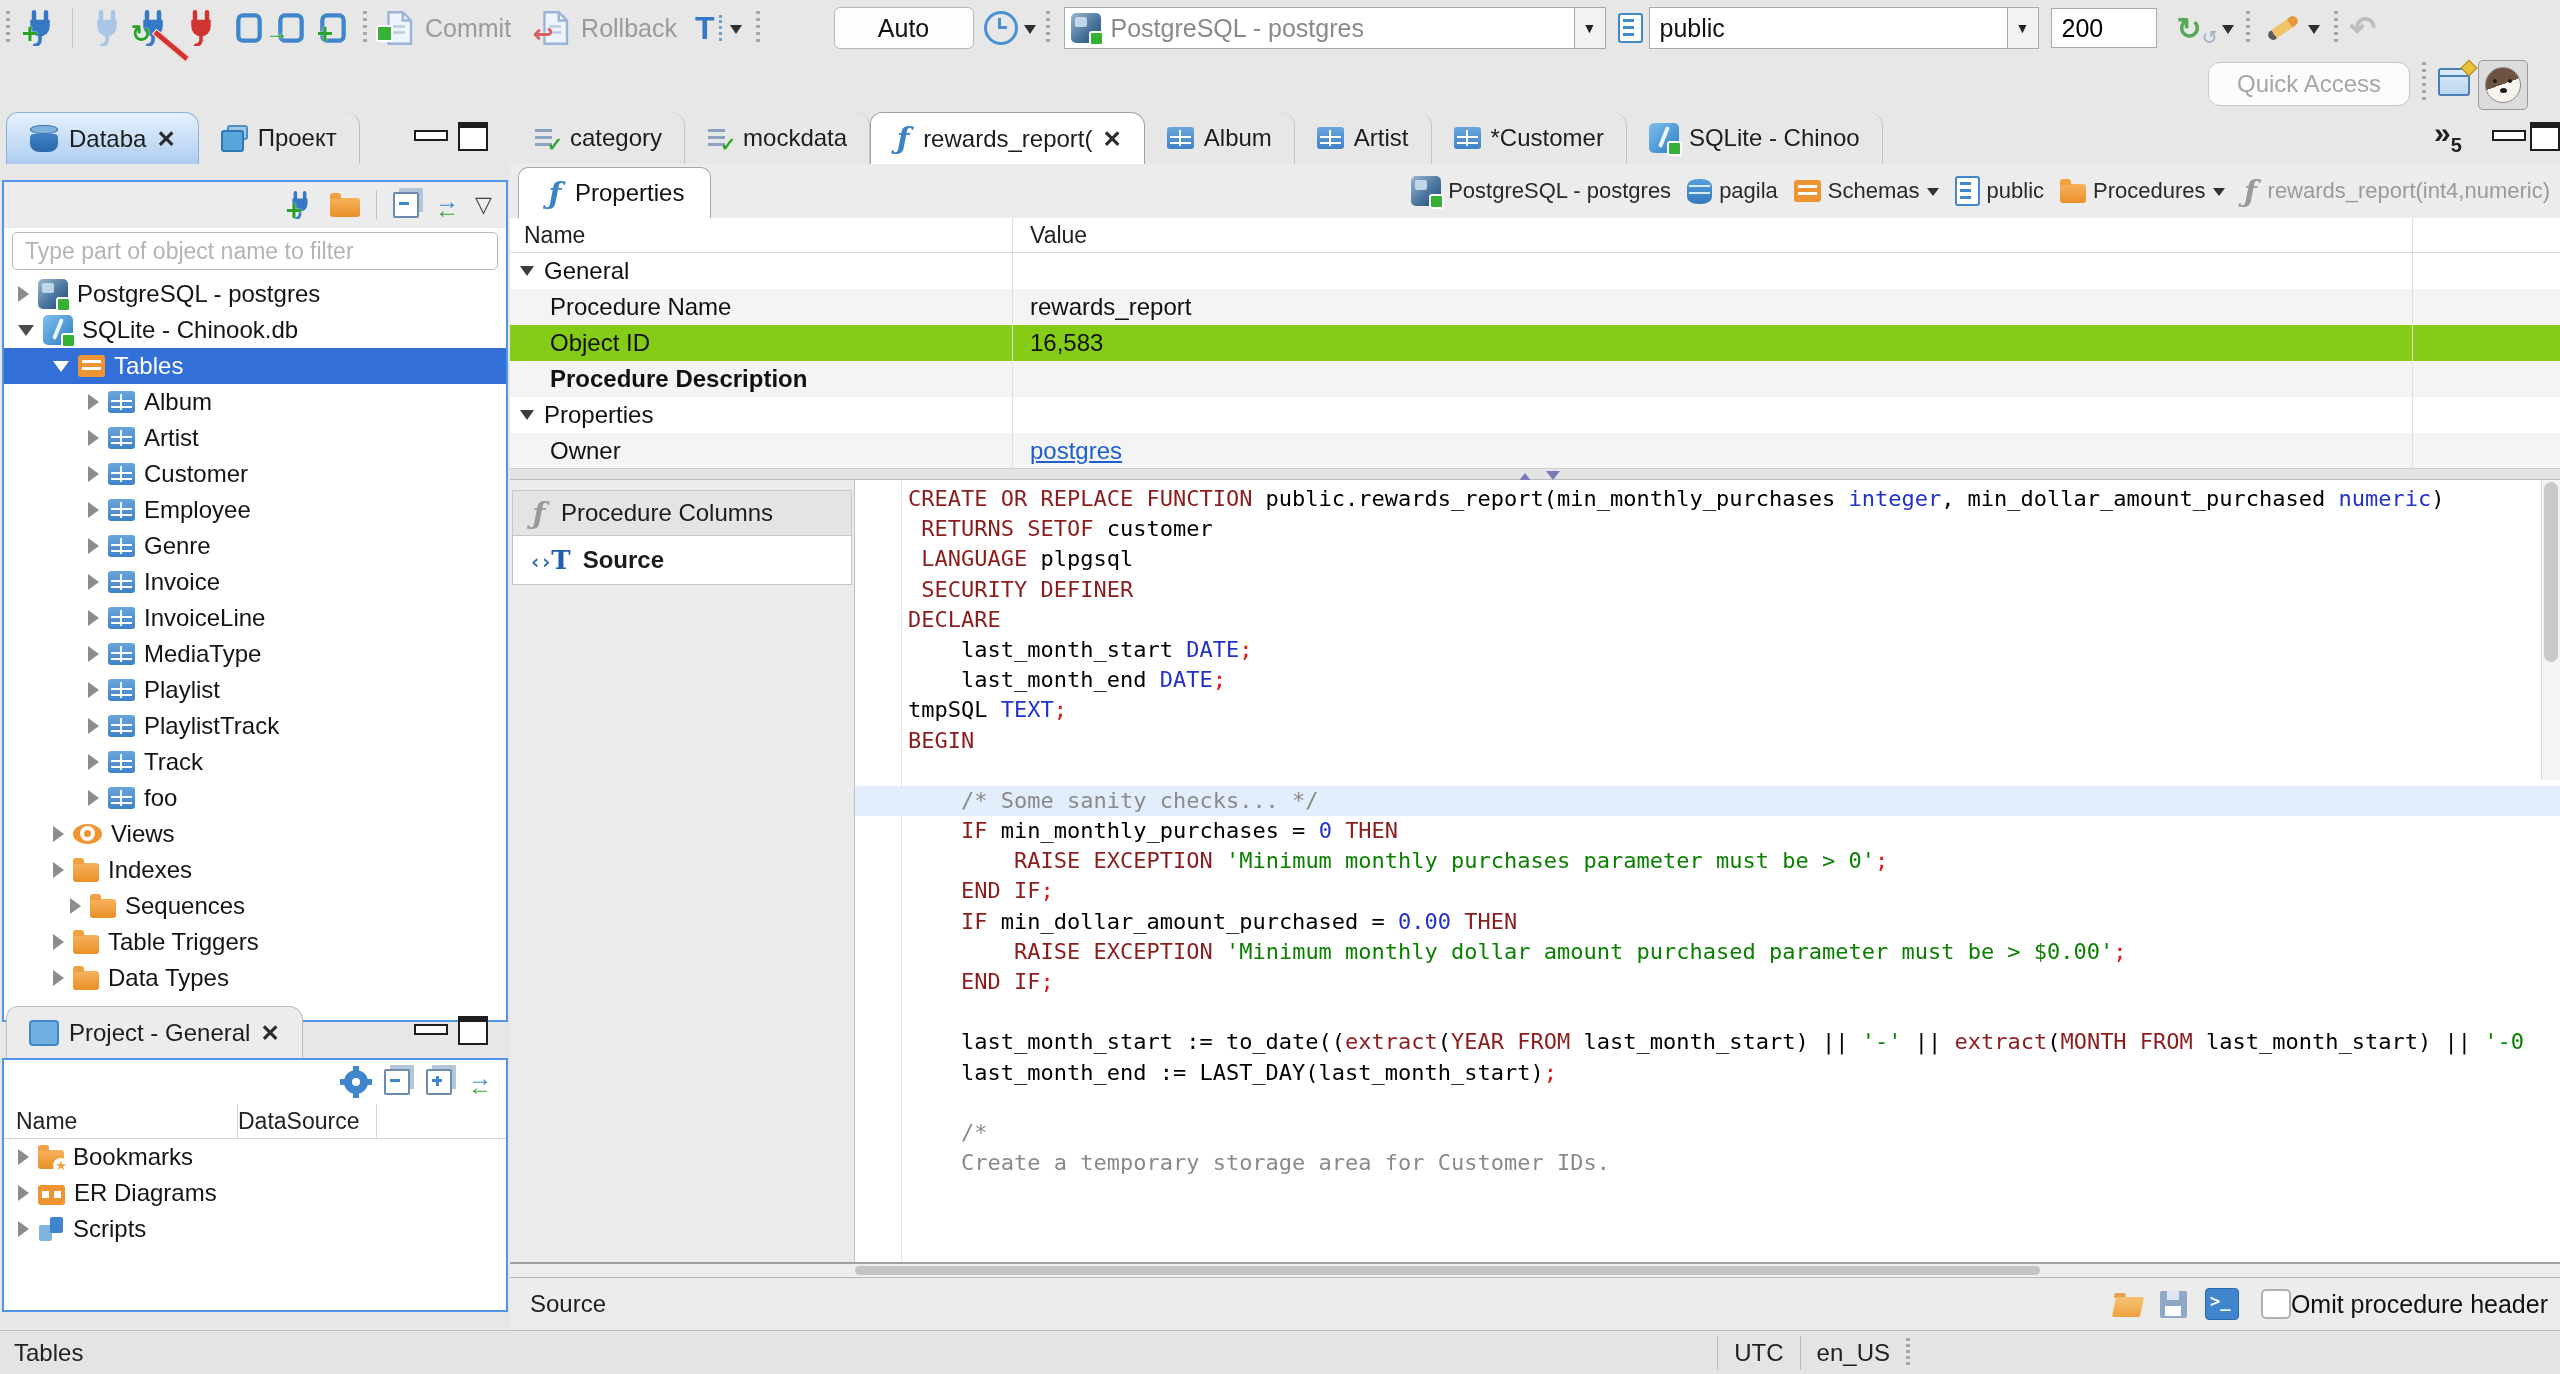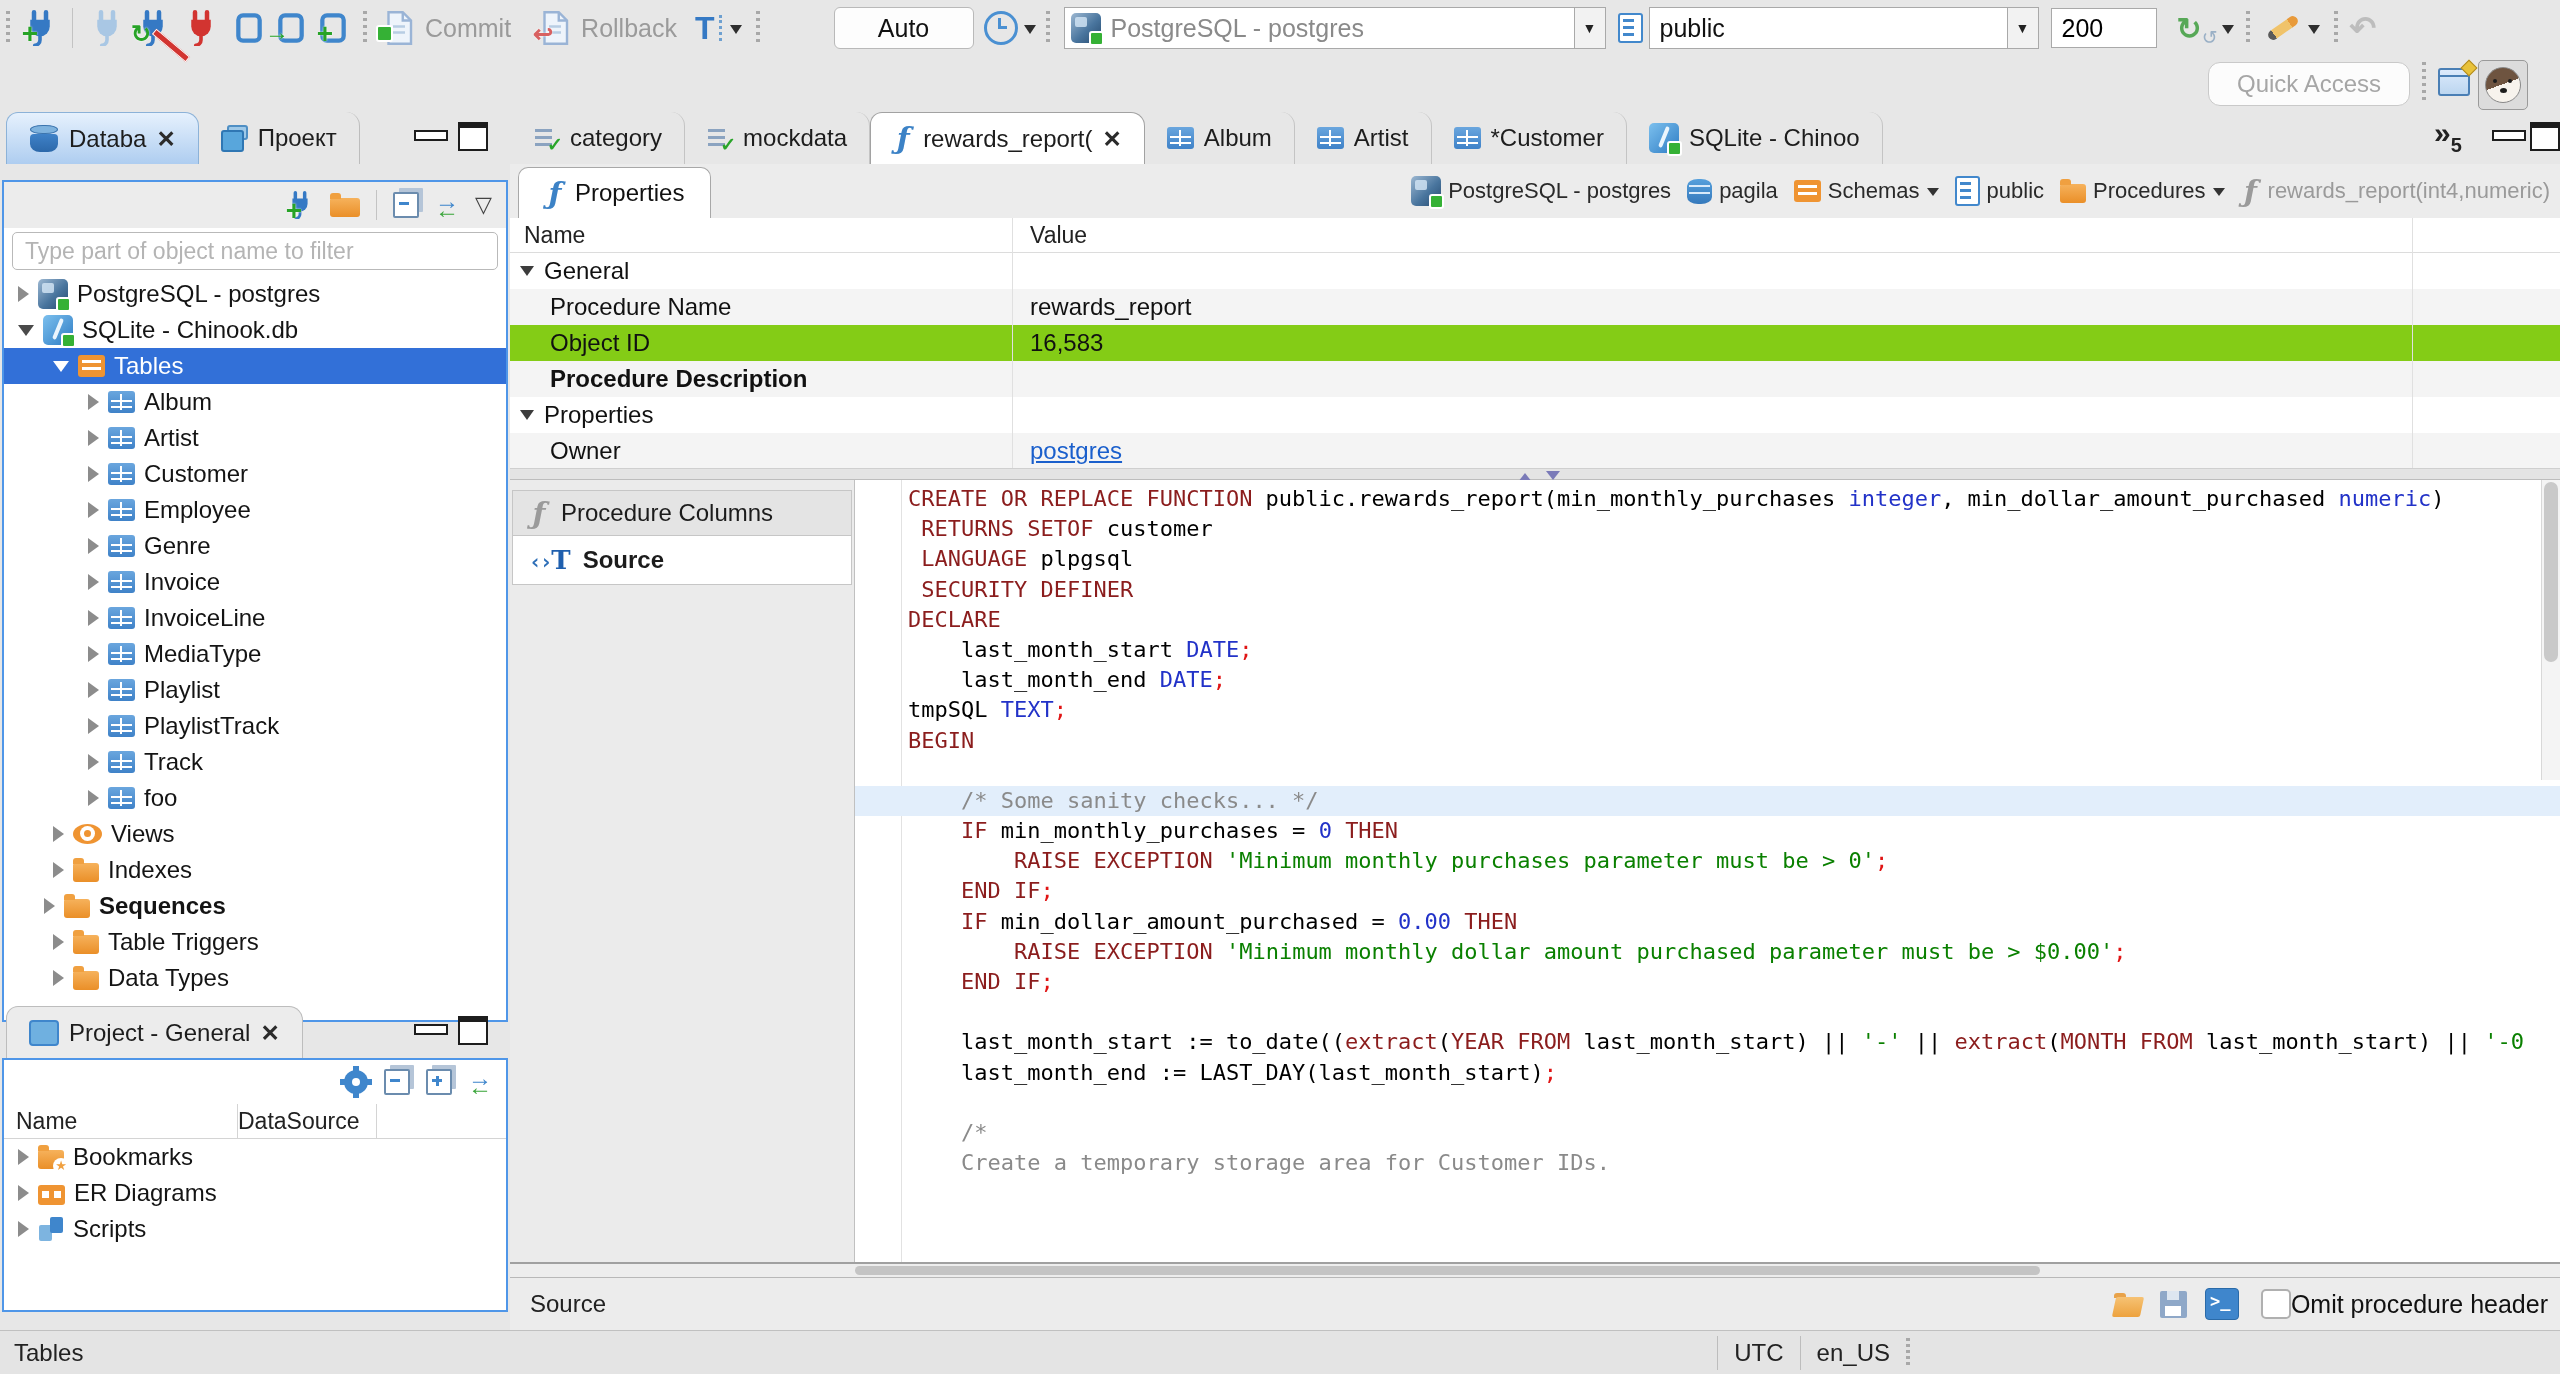--- a/index.html
+++ b/index.html
@@ -467,21 +467,21 @@
         <div class="trow" style="padding-left: 49px;">
           <span class="tw right"></span>
           <span class="tico i-views"></span>
           <span class="tlabel">Views</span>
         </div>
         <div class="trow" style="padding-left: 49px;">
           <span class="tw right"></span>
           <span class="tico i-folder"></span>
           <span class="tlabel">Indexes</span>
         </div>
-        <div class="trow" style="padding-left: 40px; font-weight: bold;">
+        <div class="trow" style="padding-left: 66px;">
           <span class="tw right"></span>
           <span class="tico i-folder"></span>
           <span class="tlabel">Sequences</span>
         </div>
         <div class="trow" style="padding-left: 49px;">
           <span class="tw right"></span>
           <span class="tico i-folder"></span>
           <span class="tlabel">Table Triggers</span>
         </div>
         <div class="trow" style="padding-left: 49px;">

